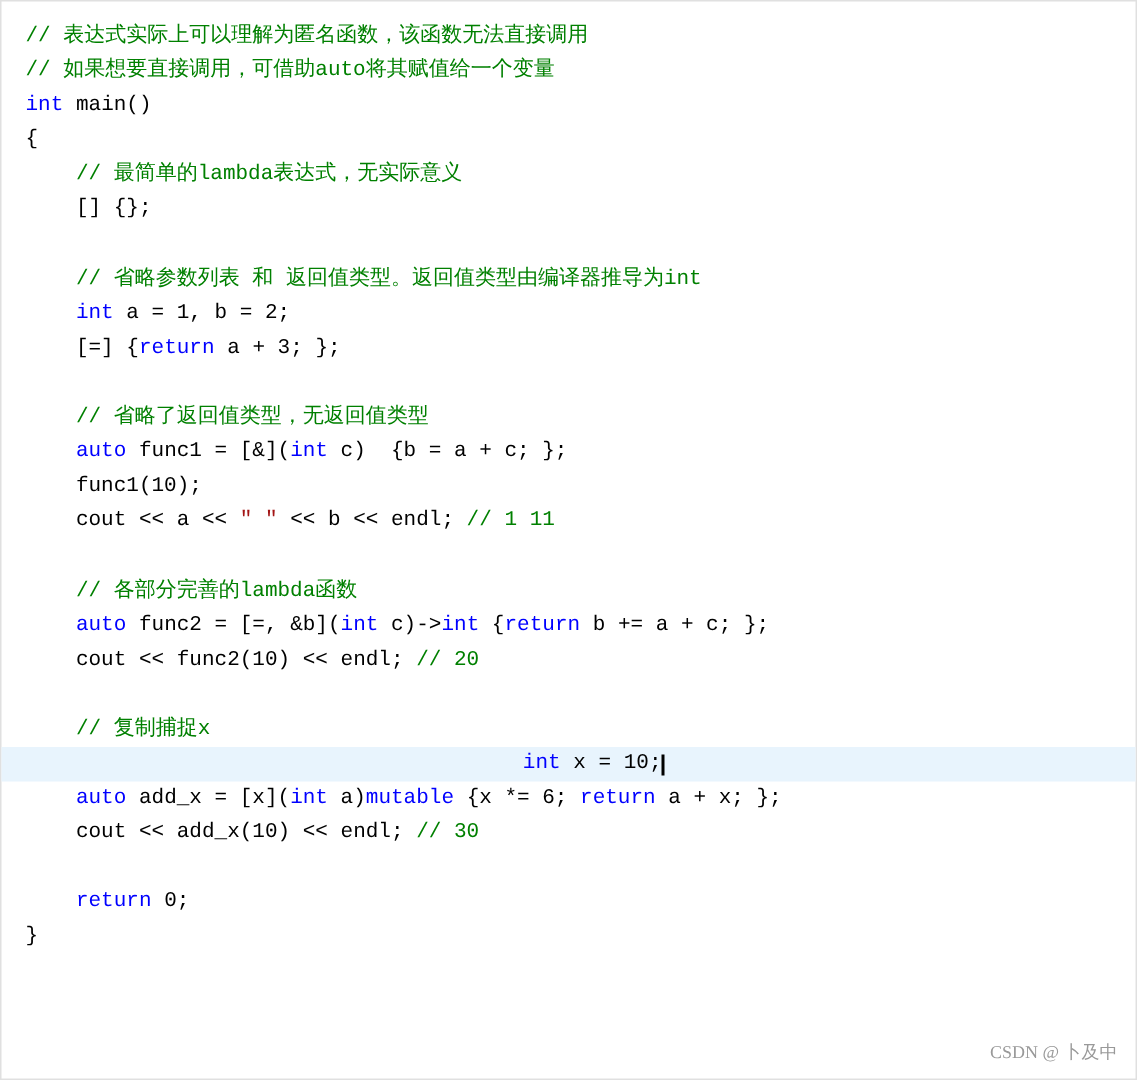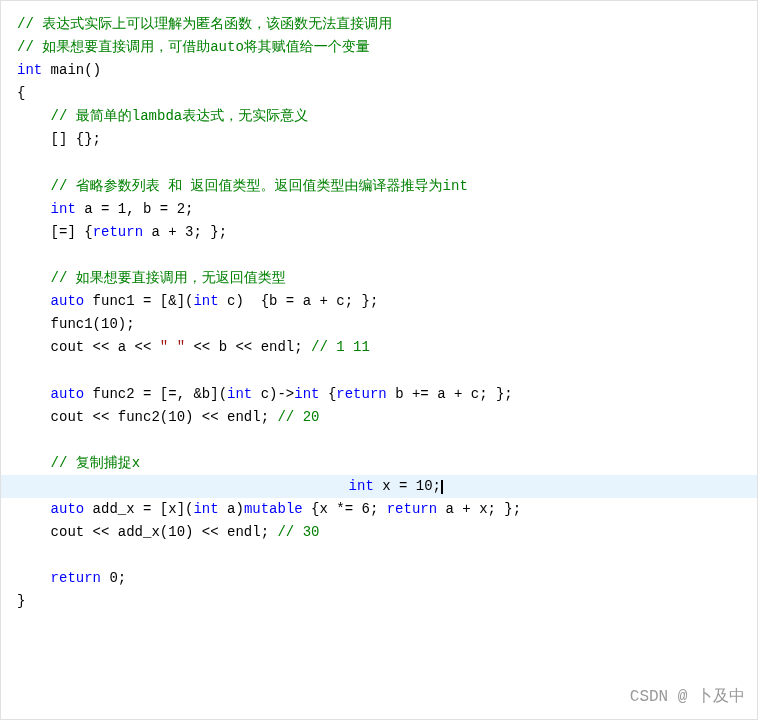--- a/index.html
+++ b/index.html
@@ -47,22 +47,22 @@
       margin-right: -16px;
       padding-right: 16px;
       text-align: center;
     }
 
     .watermark {
       position: absolute;
       bottom: 8px;
       right: 12px;
       color: #999;
-      font-size: 16px;
-      font-family: Liberation Mono, monospace;
+      font-size: 12px;
+      font-family: Liberation Serif, serif;
       text-align: center;
     }
 
     .cursor {
       display: inline-block;
       width: 2px;
       height: 1em;
       background: #000;
       vertical-align: text-bottom;
       animation: blink 1s step-end infinite;
@@ -81,25 +81,26 @@
       <span class="code-line"><span class="comment">// 如果想要直接调用，可借助auto将其赋值给一个变量</span></span>
       <span class="code-line"><span class="keyword">int</span><span class="plain"> main()</span></span>
       <span class="code-line"><span class="plain">{</span></span>
       <span class="code-line"><span class="comment">    // 最简单的lambda表达式，无实际意义</span></span>
       <span class="code-line"><span class="plain">    [] {};</span></span>
       <span class="code-line"><span class="plain"></span></span>
       <span class="code-line"><span class="comment">    // 省略参数列表 和 返回值类型。返回值类型由编译器推导为int</span></span>
       <span class="code-line"><span class="plain">    </span><span class="keyword">int</span><span class="plain"> a = 1, b = 2;</span></span>
       <span class="code-line"><span class="plain">    [=] {</span><span class="keyword">return</span><span class="plain"> a + 3; };</span></span>
       <span class="code-line"><span class="plain"></span></span>
-      <span class="code-line"><span class="comment">    // 如果想要直接调用，无返回值类型</span></span>
+      <span class="code-line"><span class="comment">    // 省略了返回值类型，无返回值类型</span></span>
       <span class="code-line"><span class="plain">    </span><span class="keyword">auto</span><span class="plain"> func1 = [&amp;](</span><span class="keyword">int</span><span class="plain"> c)  {b = a + c; };</span></span>
       <span class="code-line"><span class="plain">    func1(10);</span></span>
       <span class="code-line"><span class="plain">    cout &lt;&lt; a &lt;&lt; </span><span class="string">" "</span><span class="plain"> &lt;&lt; b &lt;&lt; endl; </span><span class="comment">// 1 11</span></span>
       <span class="code-line"><span class="plain"></span></span>
+      <span class="code-line"><span class="comment">    // 各部分完善的lambda函数</span></span>
       <span class="code-line"><span class="plain">    </span><span class="keyword">auto</span><span class="plain"> func2 = [=, &amp;b](</span><span class="keyword">int</span><span class="plain"> c)-&gt;</span><span class="keyword">int</span><span class="plain"> {</span><span class="keyword">return</span><span class="plain"> b += a + c; };</span></span>
       <span class="code-line"><span class="plain">    cout &lt;&lt; func2(10) &lt;&lt; endl; </span><span class="comment">// 20</span></span>
       <span class="code-line"><span class="plain"></span></span>
       <span class="code-line"><span class="comment">    // 复制捕捉x</span></span>
       <span class="code-line highlight-line"><span class="plain">    </span><span class="keyword">int</span><span class="plain"> x = 10;</span><span class="cursor"></span></span>
       <span class="code-line"><span class="plain">    </span><span class="keyword">auto</span><span class="plain"> add_x = [x](</span><span class="keyword">int</span><span class="plain"> a)</span><span class="keyword">mutable</span><span class="plain"> {x *= 6; </span><span class="keyword">return</span><span class="plain"> a + x; };</span></span>
       <span class="code-line"><span class="plain">    cout &lt;&lt; add_x(10) &lt;&lt; endl; </span><span class="comment">// 30</span></span>
       <span class="code-line"><span class="plain"></span></span>
       <span class="code-line"><span class="plain">    </span><span class="keyword">return</span><span class="plain"> 0;</span></span>
       <span class="code-line"><span class="plain">}</span></span>

